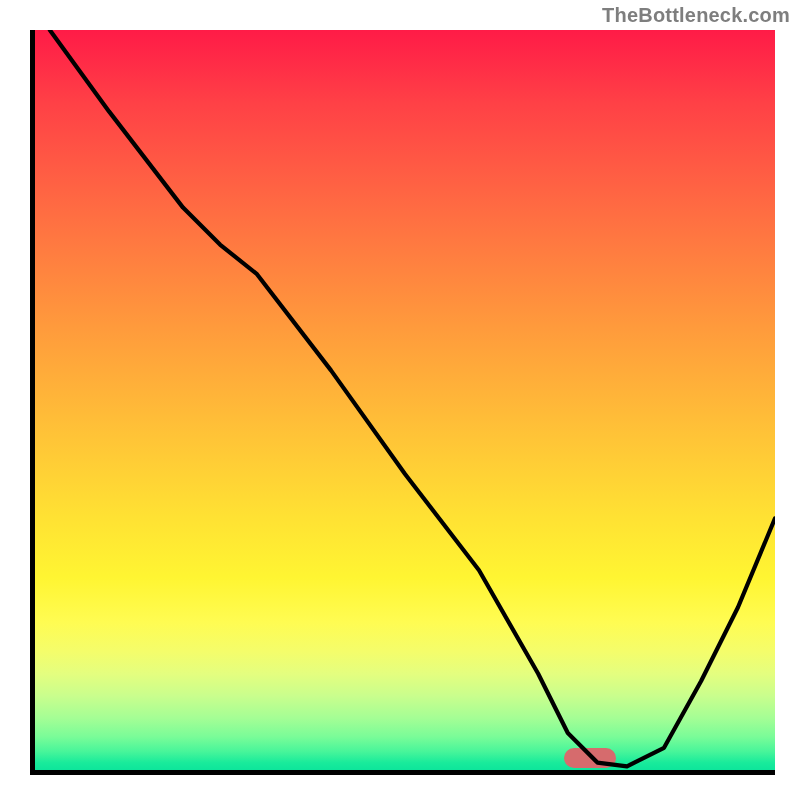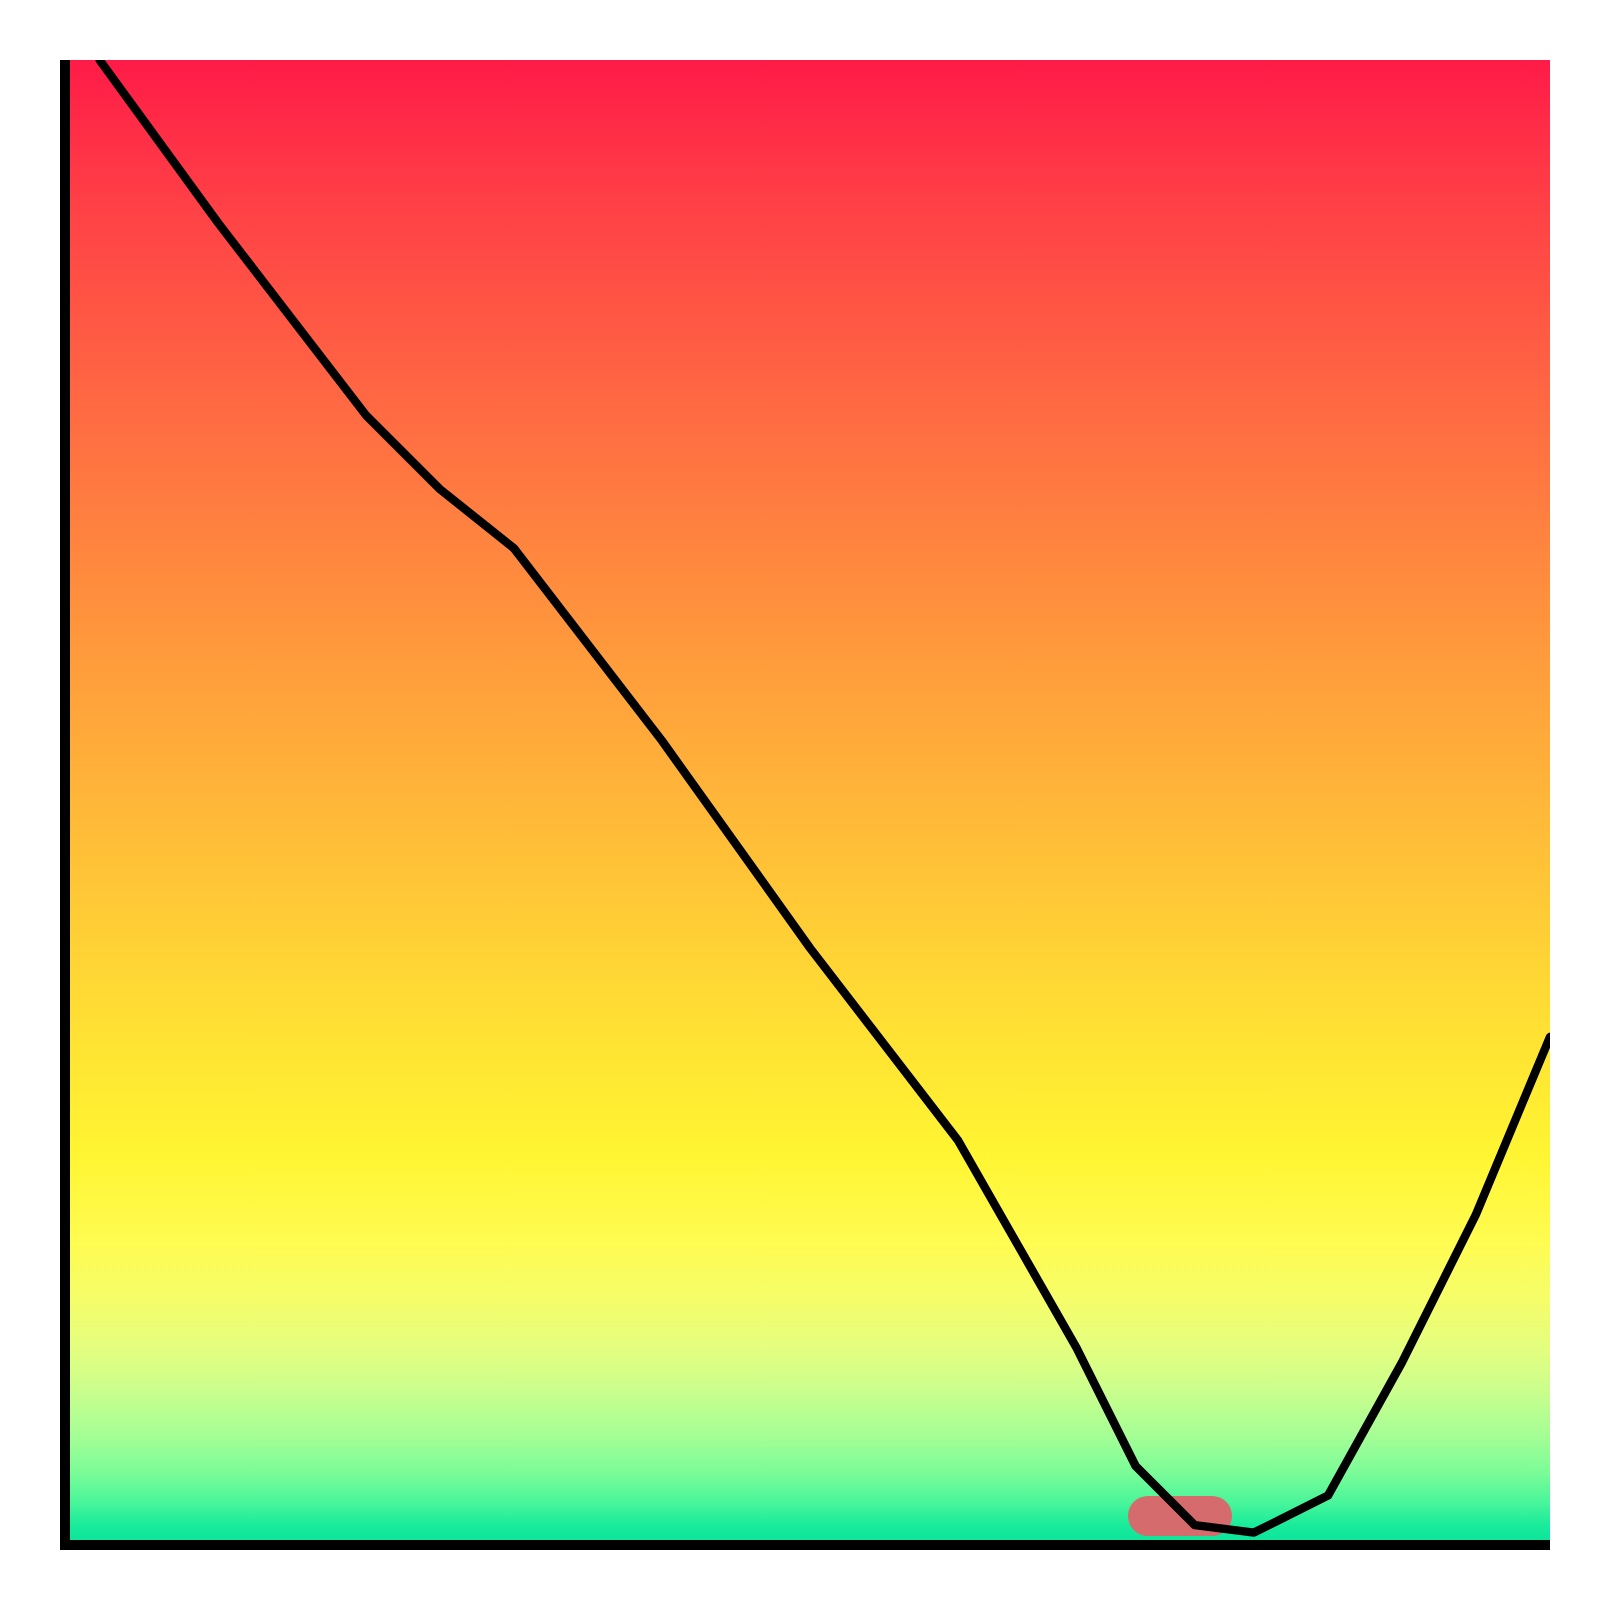--- a/index.html
+++ b/index.html
@@ -70,20 +70,21 @@
   svg.curve {
     position: absolute;
     inset: 0;
   }
 </style>
 </head>
 <body>
 
 <div class="frame">
 
+  <div class="attr">TheBottleneck.com</div>
 
   <div class="plot-area">
     <div class="heat"></div>
 
     <div class="marker" style="left: 529.1px; width: 51.8px;"></div>
 
     <svg class="curve" viewBox="0 0 740 740" preserveAspectRatio="none">
       <path d="M14.8 0.0 L74.0 81.4 L148.0 177.6 L185.0 214.6 L222.0 244.2 L296.0 340.4 L370.0 444.0 L444.0 540.2 L503.2 643.8 L532.8 703.0 L562.4 732.6 L592.0 736.3 L629.0 717.8 L666.0 651.2 L703.0 577.2 L740.0 488.4 " fill="none" stroke="#000" stroke-width="4.2" stroke-linejoin="round" stroke-linecap="round"></path>
     </svg>
   </div>

